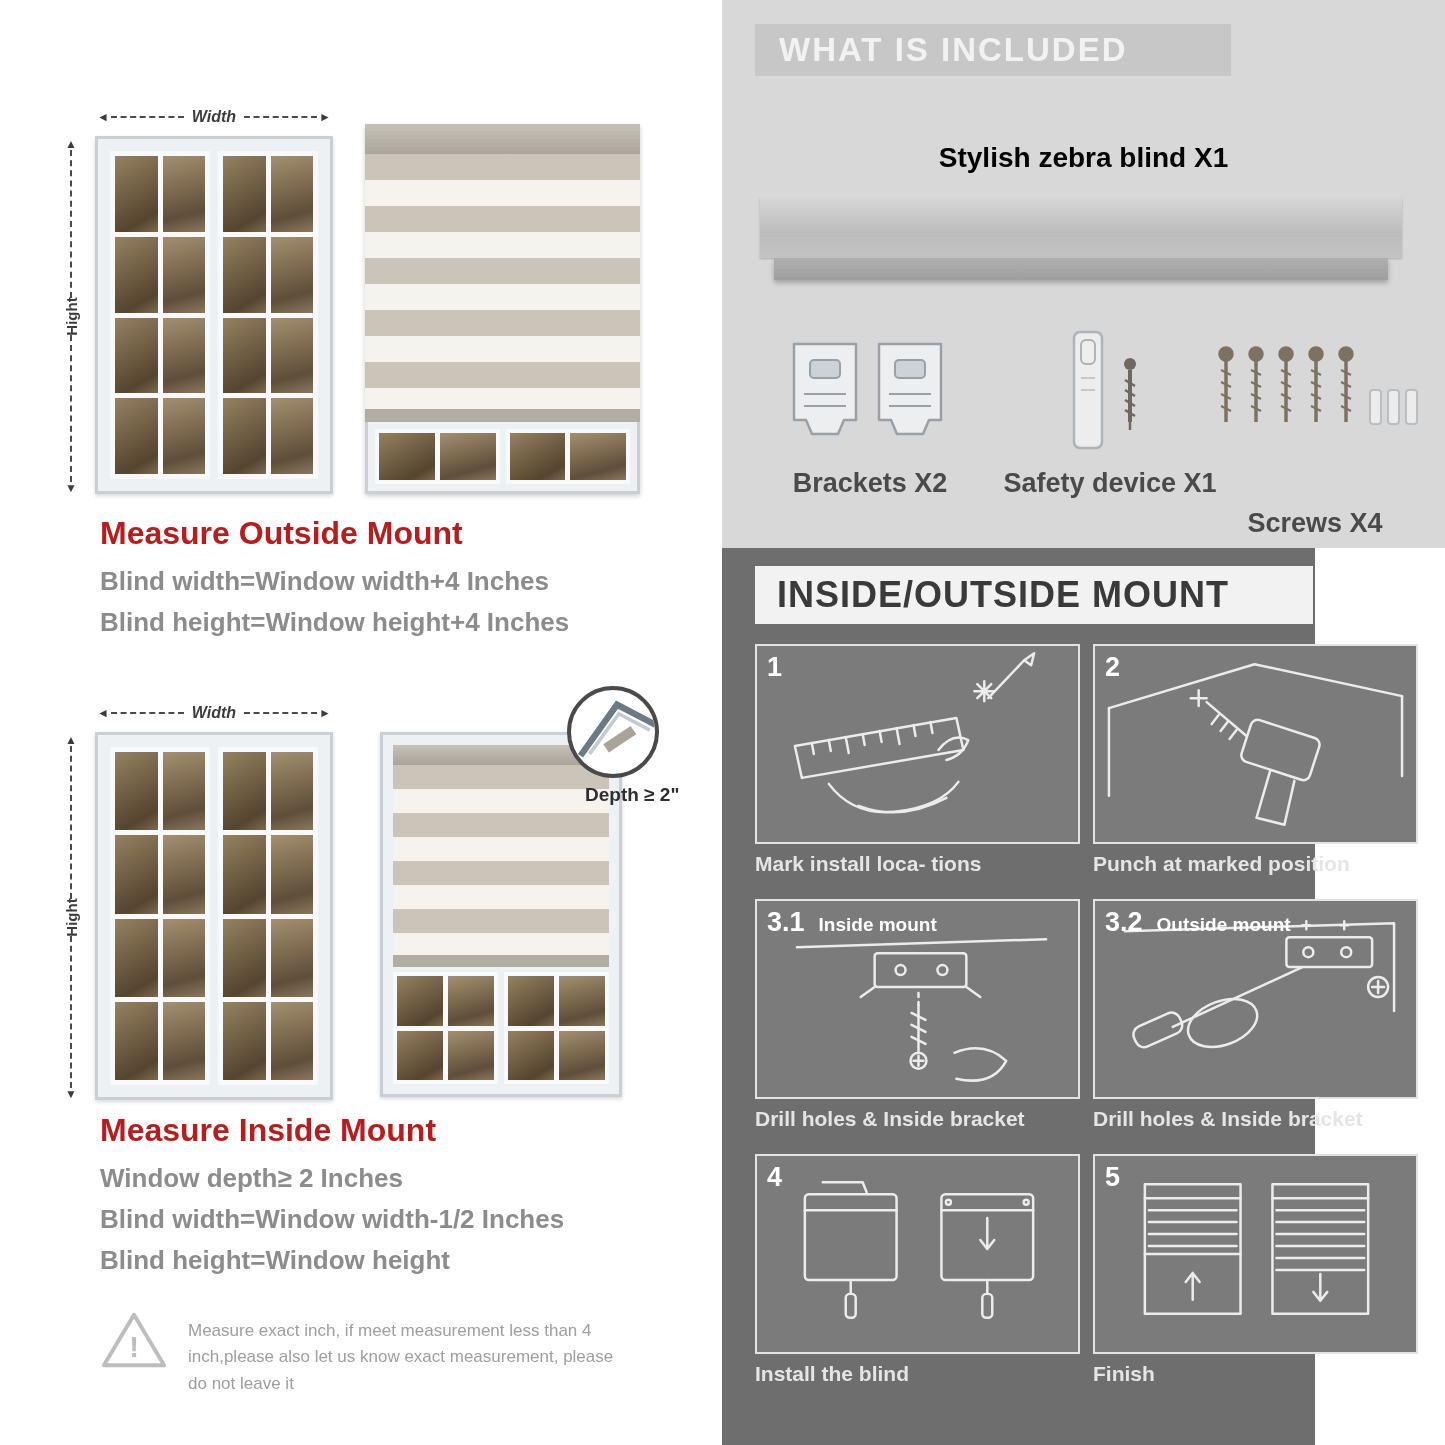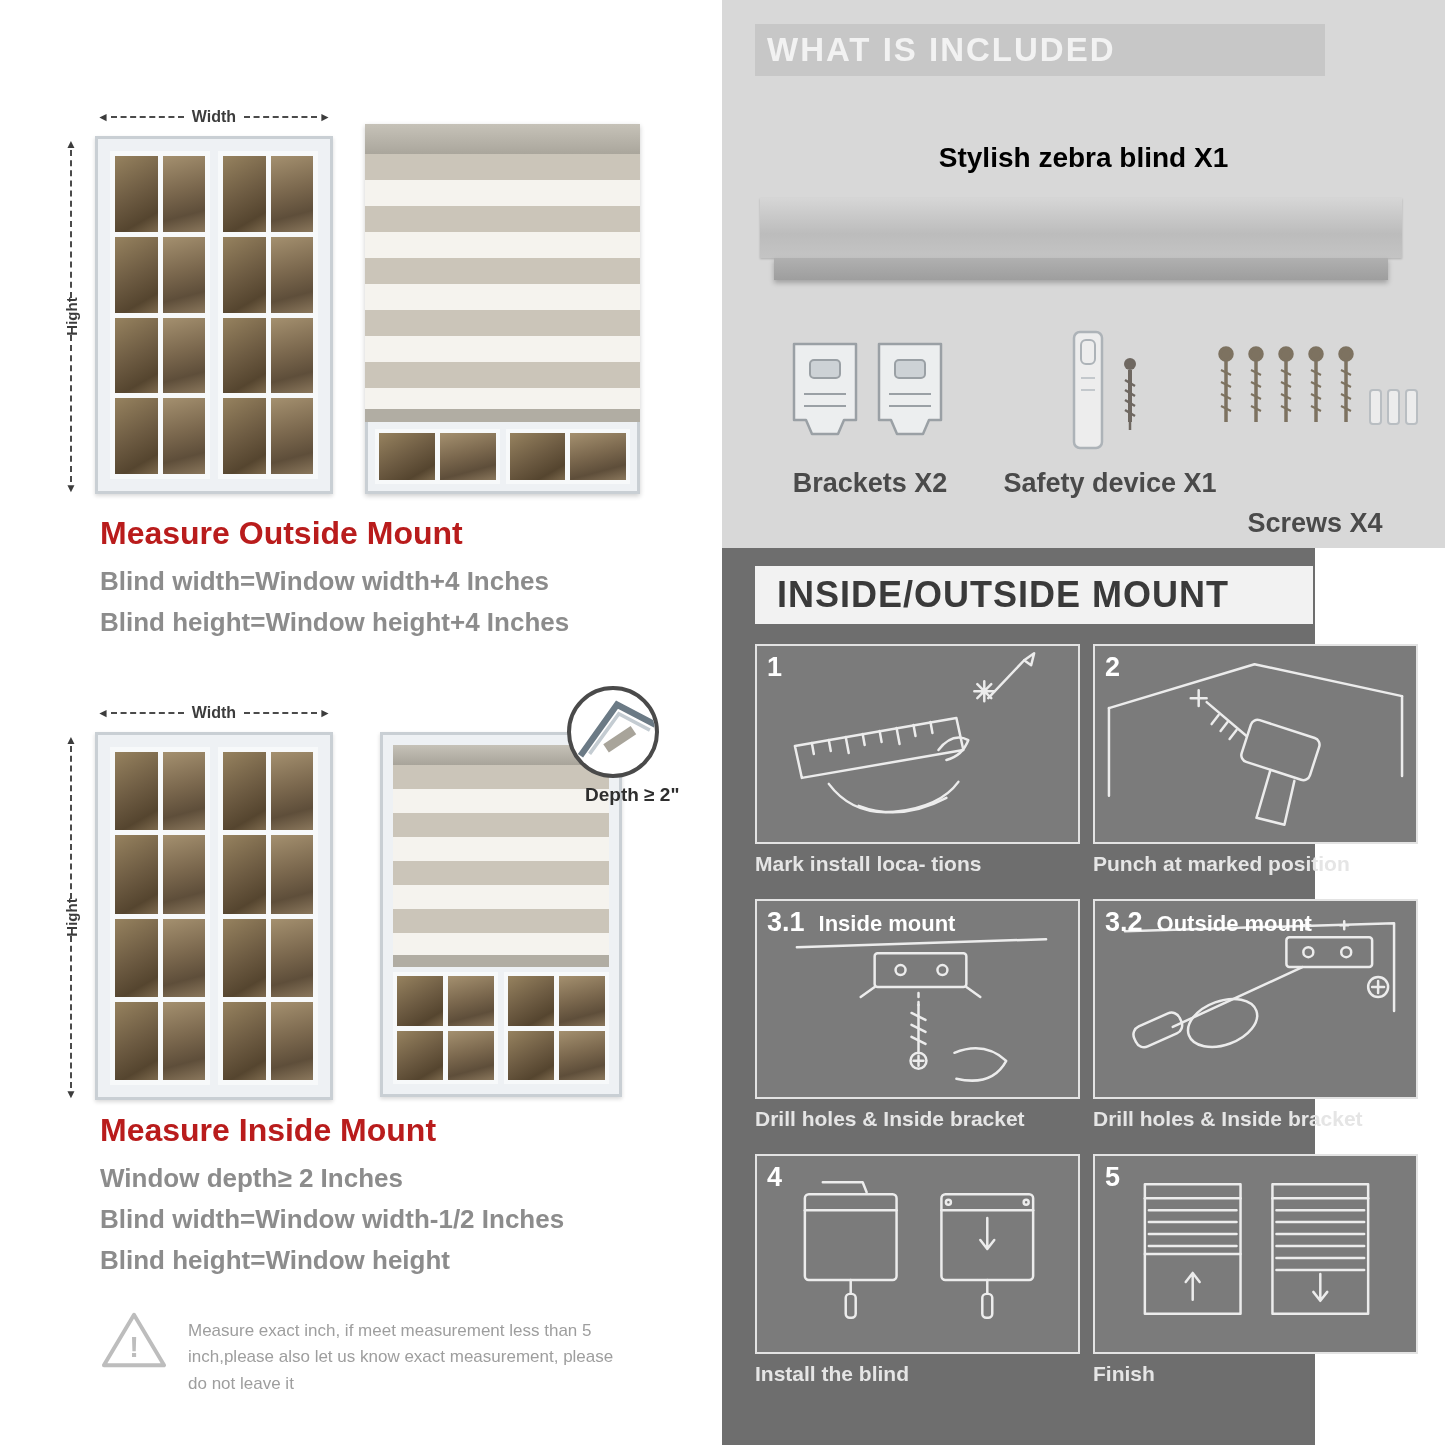--- a/index.html
+++ b/index.html
@@ -21,21 +21,21 @@
     background: #a8a8a8; color: #fff; font-size: 35px; font-weight: bold;
     letter-spacing: 2px; display: flex; align-items: center; padding-left: 26px;
   }
   
   .width-arrow {
     position: absolute; display: flex; align-items: center;
     font-size: 16px; font-weight: bold; color: #3c3c3c;
   }
   .width-arrow .line { flex: 1; border-top: 2px dashed #4a4a4a; }
   .width-arrow .ah { font-size: 12px; line-height: 1; color: #3c3c3c; padding: 0 2px; }
-  .width-arrow .wlabel { padding: 0 8px; white-space: nowrap; }
+  .width-arrow .wlabel { padding: 0 8px; white-space: nowrap; font-style: italic; }
   .height-arrow {
     position: absolute; width: 22px; display: flex; flex-direction: column; align-items: center;
     font-size: 15px; font-weight: bold; color: #3c3c3c;
   }
   .height-arrow .vline { flex: 1; border-left: 2px dashed #4a4a4a; }
   .height-arrow .ah { font-size: 12px; line-height: 1; }
   .height-arrow .hlabel { transform: rotate(-90deg); white-space: nowrap; padding: 10px 0; }
   
   .window {
     position: absolute; background: #eef1f4; border: 3px solid #c9cfd4;
@@ -72,23 +72,23 @@
   .depth-label { position: absolute; font-size: 19px; font-weight: bold; color: #2e2e2e; }
   
   .measure-title { position: absolute; font-size: 32px; font-weight: bold; color: #b91c1c; }
   .measure-line { position: absolute; font-size: 26px; font-weight: bold; color: #8c8c8c; }
   .note-wrap { position: absolute; left: 100px; top: 1308px; width: 545px; display: flex; gap: 20px; align-items: flex-start; }
   .note-text { font-size: 17px; color: #9e9e9e; line-height: 1.55; width: 440px; padding-top: 10px; }
   
   .right-col { position: absolute; left: 722px; top: 0; width: 723px; height: 1445px; }
   .included-panel { position: absolute; left: 0; top: 0; width: 723px; height: 548px; background: #d8d8d8; }
   .included-header {
-    position: absolute; left: 33px; top: 24px; width: 570px; height: 52px;
+    position: absolute; left: 33px; top: 24px; width: 476px; height: 52px;
     background: #c7c7c7; color: #f2f2f2; font-size: 33px; font-weight: bold;
-    letter-spacing: 2px; display: flex; align-items: center; padding-left: 12px;
+    letter-spacing: 2px; display: flex; align-items: center; padding-left: 24px;
   }
   .blind-product-label { position: absolute; left: 0; top: 142px; width: 723px; text-align: center; font-size: 28px; font-weight: bold; color: #000000; }
   .rail-illus { position: absolute; left: 38px; top: 198px; width: 642px; }
   .rail-main { height: 60px; background: linear-gradient(#d6d6d6, #bcbcbc 60%, #c4c4c4); box-shadow: 0 1px 2px rgba(0,0,0,.2); }
   .rail-lip { margin: 0 14px; height: 22px; background: linear-gradient(#b0b0b0, #9e9e9e); box-shadow: 0 3px 5px rgba(0,0,0,.25); }
   .hw { position: absolute; }
   .hw-label { position: absolute; top: 468px; font-size: 27px; font-weight: bold; color: #4a4a4a; text-align: center; }
   
   .mount-panel { position: absolute; left: 0; top: 548px; width: 593px; height: 897px; background: #6e6e6e; }
   .mount-header {
@@ -100,21 +100,21 @@
     position: absolute; left: 33px; top: 96px;
     display: grid; grid-template-columns: 325px 325px; column-gap: 13px; row-gap: 0;
   }
   .step-cell { width: 325px; height: 255px; }
   .step-box {
     position: relative; width: 325px; height: 200px;
     background: #7b7b7b; border: 2px solid #e3e3e3;
   }
   .step-head { position: absolute; left: 10px; top: 6px; display: flex; align-items: baseline; gap: 14px; z-index: 2; }
   .step-num { font-size: 27px; font-weight: bold; color: #fff; }
-  .step-title { font-size: 22px; font-weight: bold; color: #fff; }
+  .step-title { font-size: 19px; font-weight: bold; color: #fff; }
   .step-illus { position: absolute; left: 0; top: 0; width: 100%; height: 100%; }
   .step-caption { margin-top: 8px; font-size: 21px; font-weight: bold; color: #e5e5e5; }
 </style>
 </head>
 <body>
 
 <div class="page">
 
   <div class="left-col">
 
@@ -251,21 +251,21 @@
     <div class="measure-title" style="left:100px; top:1112px;">Measure Inside Mount</div>
     <div class="measure-line" style="left:100px; top:1163px;">Window depth≥ 2 Inches</div>
     <div class="measure-line" style="left:100px; top:1204px;">Blind width=Window width-1/2 Inches</div>
     <div class="measure-line" style="left:100px; top:1245px;">Blind height=Window height</div>
 
     <div class="note-wrap">
       <svg width="68" height="64" viewBox="0 0 70 64">
         <path d="M35,6 L66,58 L4,58 Z" fill="none" stroke="#bdbdbd" stroke-width="4" stroke-linejoin="round"></path>
         <text x="35" y="50" text-anchor="middle" font-size="30" font-weight="bold" fill="#bdbdbd">!</text>
       </svg>
-      <div class="note-text">Measure exact inch, if meet measurement less than 5 inch,please also let us know exact measurement, please do not leave it</div>
+      <div class="note-text">Measure exact inch, if meet measurement less than 4 inch,please also let us know exact measurement, please do not leave it</div>
     </div>
   </div>
 
   <div class="right-col">
 
     <div class="included-panel">
       <div class="included-header">WHAT IS INCLUDED</div>
       <div class="blind-product-label">Stylish zebra blind X1</div>
 
       <div class="rail-illus">

